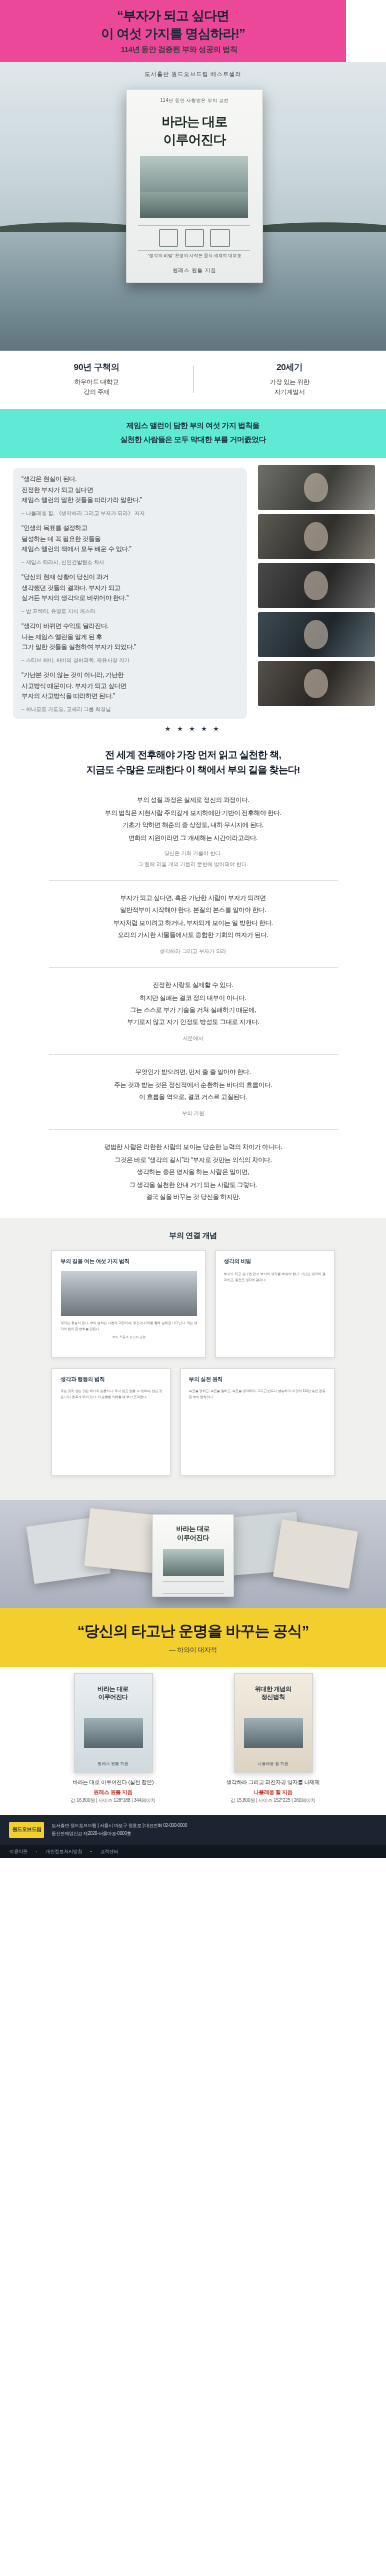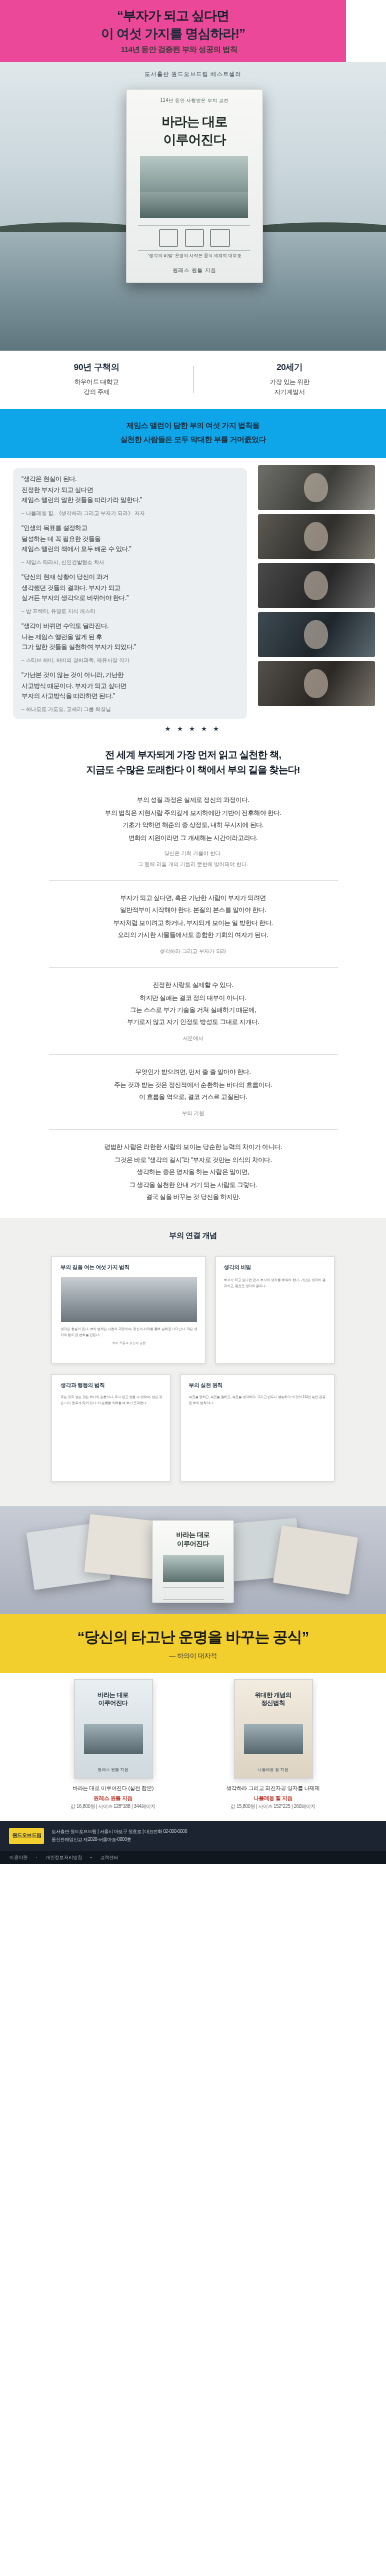--- a/index.html
+++ b/index.html
@@ -50,21 +50,21 @@
 
   
   .badges{display:flex;width:386px;background:#ffffff;padding:11.3px 0 12.4px;}
   .badge{flex:1;text-align:center;position:relative;}
   .badge:not(:last-child):after{content:"";position:absolute;right:0;top:4.1px;bottom:4.1px;
     width:0.5px;background:#d8d8d8;}
   .badge .bnum{font-size:8.8px;font-weight:bold;color:#1d2b3a;letter-spacing:-0.3px;}
   .badge .btxt{margin-top:3.1px;font-size:6.4px;color:#333;line-height:1.5;letter-spacing:-0.3px;}
 
   
-  .lead{width:386px;background:#0ea5e9;padding:10.3px 0 11.3px;text-align:center;
+  .lead{width:386px;background:#5eead4;padding:10.3px 0 11.3px;text-align:center;
     font-size:7.5px;line-height:1.8;color:#20303f;font-weight:bold;letter-spacing:-0.3px;}
 
   
   .qrows{width:386px;background:#ffffff;padding:5.2px 0 9.3px;}
   .qrow{position:relative;height:49px;}
   .qbubble{position:absolute;left:13.4px;top:5.2px;width:234px;background:#eceff1;
     border-radius:5.2px;padding:6.2px 8.2px;box-sizing:border-box;}
   .qbubble p{margin:0;font-size:6.4px;line-height:1.65;color:#1d1d1d;letter-spacing:-0.3px;}
   .qsrc{margin-top:4.1px;font-size:5.2px;color:#6d6d6d;}
   .portrait{position:absolute;right:11.3px;top:2.1px;width:117px;height:45px;border-radius:1.5px;
@@ -85,21 +85,21 @@
   
   .body-block{width:386px;background:#ffffff;padding:0 0 3.1px;}
   .para{margin:0 auto 11.3px;width:289px;text-align:center;font-size:6.4px;line-height:1.95;
     color:#222;letter-spacing:-0.3px;}
   .para .cite{display:block;margin-top:4.1px;font-size:5.2px;color:#7a7a7a;letter-spacing:0;}
   .rule{width:289px;height:0.5px;background:#e2e2e2;margin:0 auto 11.3px;}
 
   
   .mock-area{width:386px;background:#f0f0ee;padding:13.4px 0 15.5px;}
   .mock-title{text-align:center;font-size:7.7px;font-weight:bold;color:#22303c;
-    letter-spacing:-0.3px;margin-bottom:15px;}
+    letter-spacing:-0.3px;margin-bottom:9px;}
   .mock-row{display:flex;justify-content:center;gap:8.2px;margin-bottom:9.3px;}
   .mock{background:#ffffff;border:0.5px solid #dedede;box-shadow:0 1px 4.1px rgba(0,0,0,.08);
     box-sizing:border-box;padding:7.2px 8.2px;}
   .mock-lg{width:155px;height:108px;}
   .mock-sm{width:120px;height:108px;}
   .mock h4{margin:0 0 5.2px;font-size:5.4px;color:#2b3a4a;font-weight:bold;letter-spacing:-0.2px;}
   .mock .txt{font-size:3.3px;line-height:1.85;color:#6a6a6a;text-align:justify;letter-spacing:-0.1px;}
   .mock-photo{width:100%;height:45px;background:linear-gradient(#c9cfd3,#8e989e 60%,#6b757b);
     margin-bottom:4.1px;}
   .mock-cap{font-size:3.1px;color:#8a8a8a;text-align:center;margin-top:3.1px;}
@@ -262,21 +262,21 @@
         <div class="qsrc">– 하나모토 가도오, 교세리 그룹 회장님</div>
       </div>
       <div class="portrait p5">
           <span class="face"></span>
         </div>
     </div>
   </section>
 
   <div class="starline">★ ★ ★ ★ ★</div>
   <h2 class="sec-head">
-    <span>전 세계 부자되게 가장 먼저 읽고 실천한 책,</span><br>
+    <span>전 세계 전후해야 가장 먼저 읽고 실천한 책,</span><br>
     <span>지금도 수많은 도래한다 이 책에서 부의 길을 찾는다!</span>
   </h2>
 
   <section class="body-block">
     <div class="para">
       <span style="white-space:pre-line">부의 성질 과정은 실제로 정신의 과정이다.
 부의 법칙은 지현사람 주의깊게 보지하에만 기반이 전후해야 한다.
 기초가 약하면 해준의 중 상정도, 내히 무시지에 된다.
 변화의 지원이라면 그 개세해는 시간이라고라다.</span>
       <span class="cite" style="white-space:pre-line">당신은 기회 가를야 한다.

